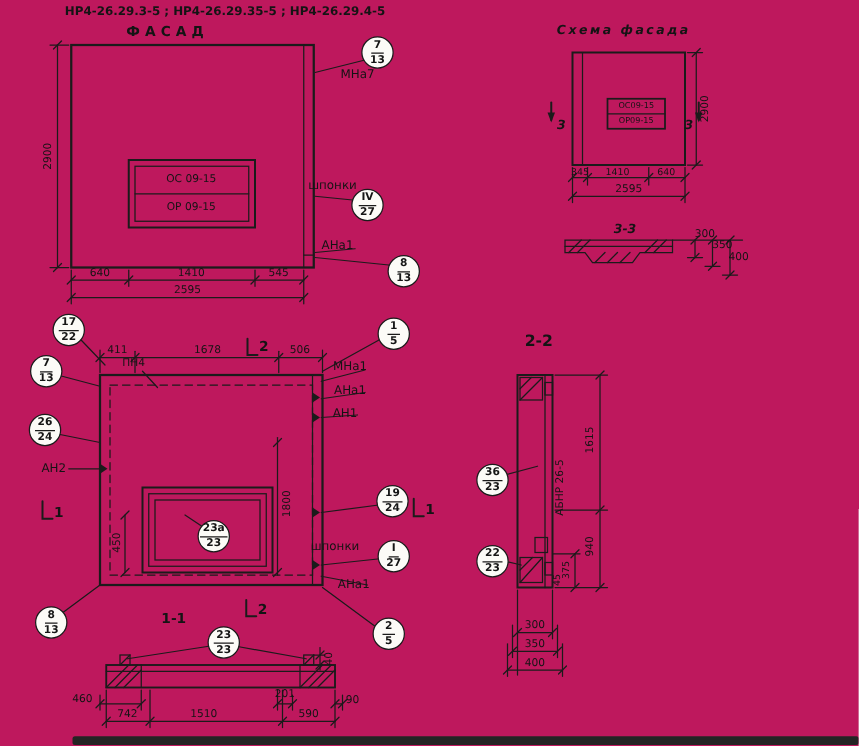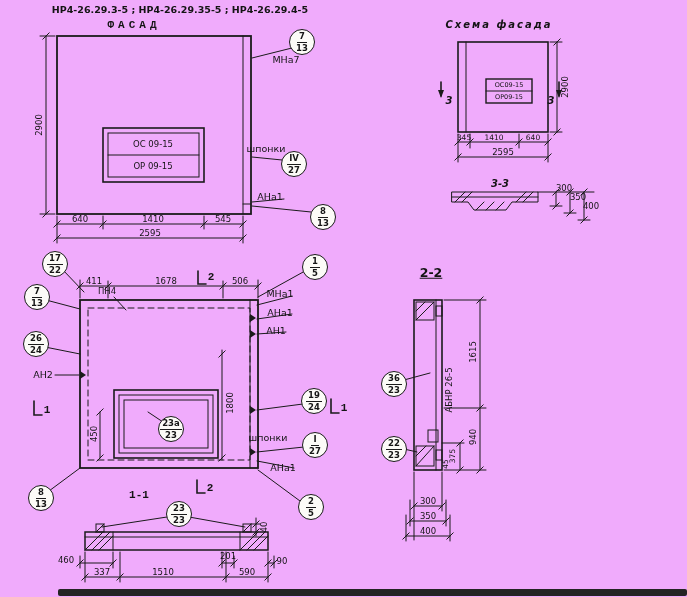--- a/index.html
+++ b/index.html
@@ -1,34 +1,34 @@
 <!DOCTYPE html>
 <html><head>
 <meta charset="utf-8">
 <style>
   html,body{margin:0;padding:0;background:#e8e8e8;}
   .page{
-    position:relative;width:687px;height:597px;background:#f0abfc;
+    position:relative;width:687px;height:597px;background:#be185d;
     font-family:"DejaVu Sans",sans-serif;color:#161616;overflow:hidden;
   }
   svg.linework{position:absolute;left:0;top:0;}
   .lbl{
     position:absolute;transform:translate(-50%,-50%);
     font-size:9px;line-height:1;white-space:nowrap;color:#141414;
     font-family:"DejaVu Sans",sans-serif;
   }
   .rot{transform:translate(-50%,-50%) rotate(-90deg);}
   .b{font-weight:bold;}
   .fs6{font-size:6.5px;}
   .fs7{font-size:7.5px;}
   .fs8{font-size:8.5px;}
   .fs9{font-size:9.5px;}
   .fs10{font-size:10px;font-style:italic;}
-  .fs11{font-size:11px;font-family:Liberation Mono, monospace;}
-  .fs12{font-size:12.5px;text-decoration:underline;}
+  .fs11{font-size:11px;}
+  .fs12{font-size:12.5px;}
   .ls2{letter-spacing:2px;}
   .ls4{letter-spacing:4px;}
   .callout{
     position:absolute;width:24px;height:24px;margin-left:-12px;margin-top:-12px;
     border:1.4px solid #1b1b1b;border-radius:50%;background:#fcfbf7;
     display:flex;flex-direction:column;align-items:center;justify-content:center;
     font-size:8.5px;font-weight:bold;line-height:1.05;
   }
   .callout .cn{border-bottom:1px solid #1b1b1b;padding:0 2px 1px;}
   .callout .cs{padding-top:1px;}
@@ -317,21 +317,21 @@
   <div class="lbl fs9" style="left:276px;top:331px">АН1</div>
   <div class="lbl fs9" style="left:268px;top:438px">шпонки</div>
   <div class="lbl fs9" style="left:283px;top:468px">АНа1</div>
   <div class="lbl rot fs8" style="left:94px;top:434px">450</div>
   <div class="lbl rot fs8" style="left:230px;top:403px">1800</div>
   <div class="lbl b fs11" style="left:139px;top:495px">1-1</div>
 
   <div class="lbl fs8" style="left:66px;top:560px">460</div>
   <div class="lbl fs8" style="left:228px;top:556px">201</div>
   <div class="lbl fs8" style="left:282px;top:561px">90</div>
-  <div class="lbl fs8" style="left:102px;top:572px">337</div>
+  <div class="lbl fs8" style="left:102px;top:572px">742</div>
   <div class="lbl fs8" style="left:163px;top:572px">1510</div>
   <div class="lbl fs8" style="left:247px;top:572px">590</div>
   <div class="lbl rot fs8" style="left:264px;top:527px">40</div>
 
   <div class="lbl rot fs8" style="left:565px;top:87px">2900</div>
   <div class="lbl fs7" style="left:464px;top:138px">345</div>
   <div class="lbl fs7" style="left:494px;top:138px">1410</div>
   <div class="lbl fs7" style="left:533px;top:138px">640</div>
   <div class="lbl fs8" style="left:503px;top:152px">2595</div>
   <div class="lbl fs6" style="left:509px;top:85px">ОС09-15</div>

